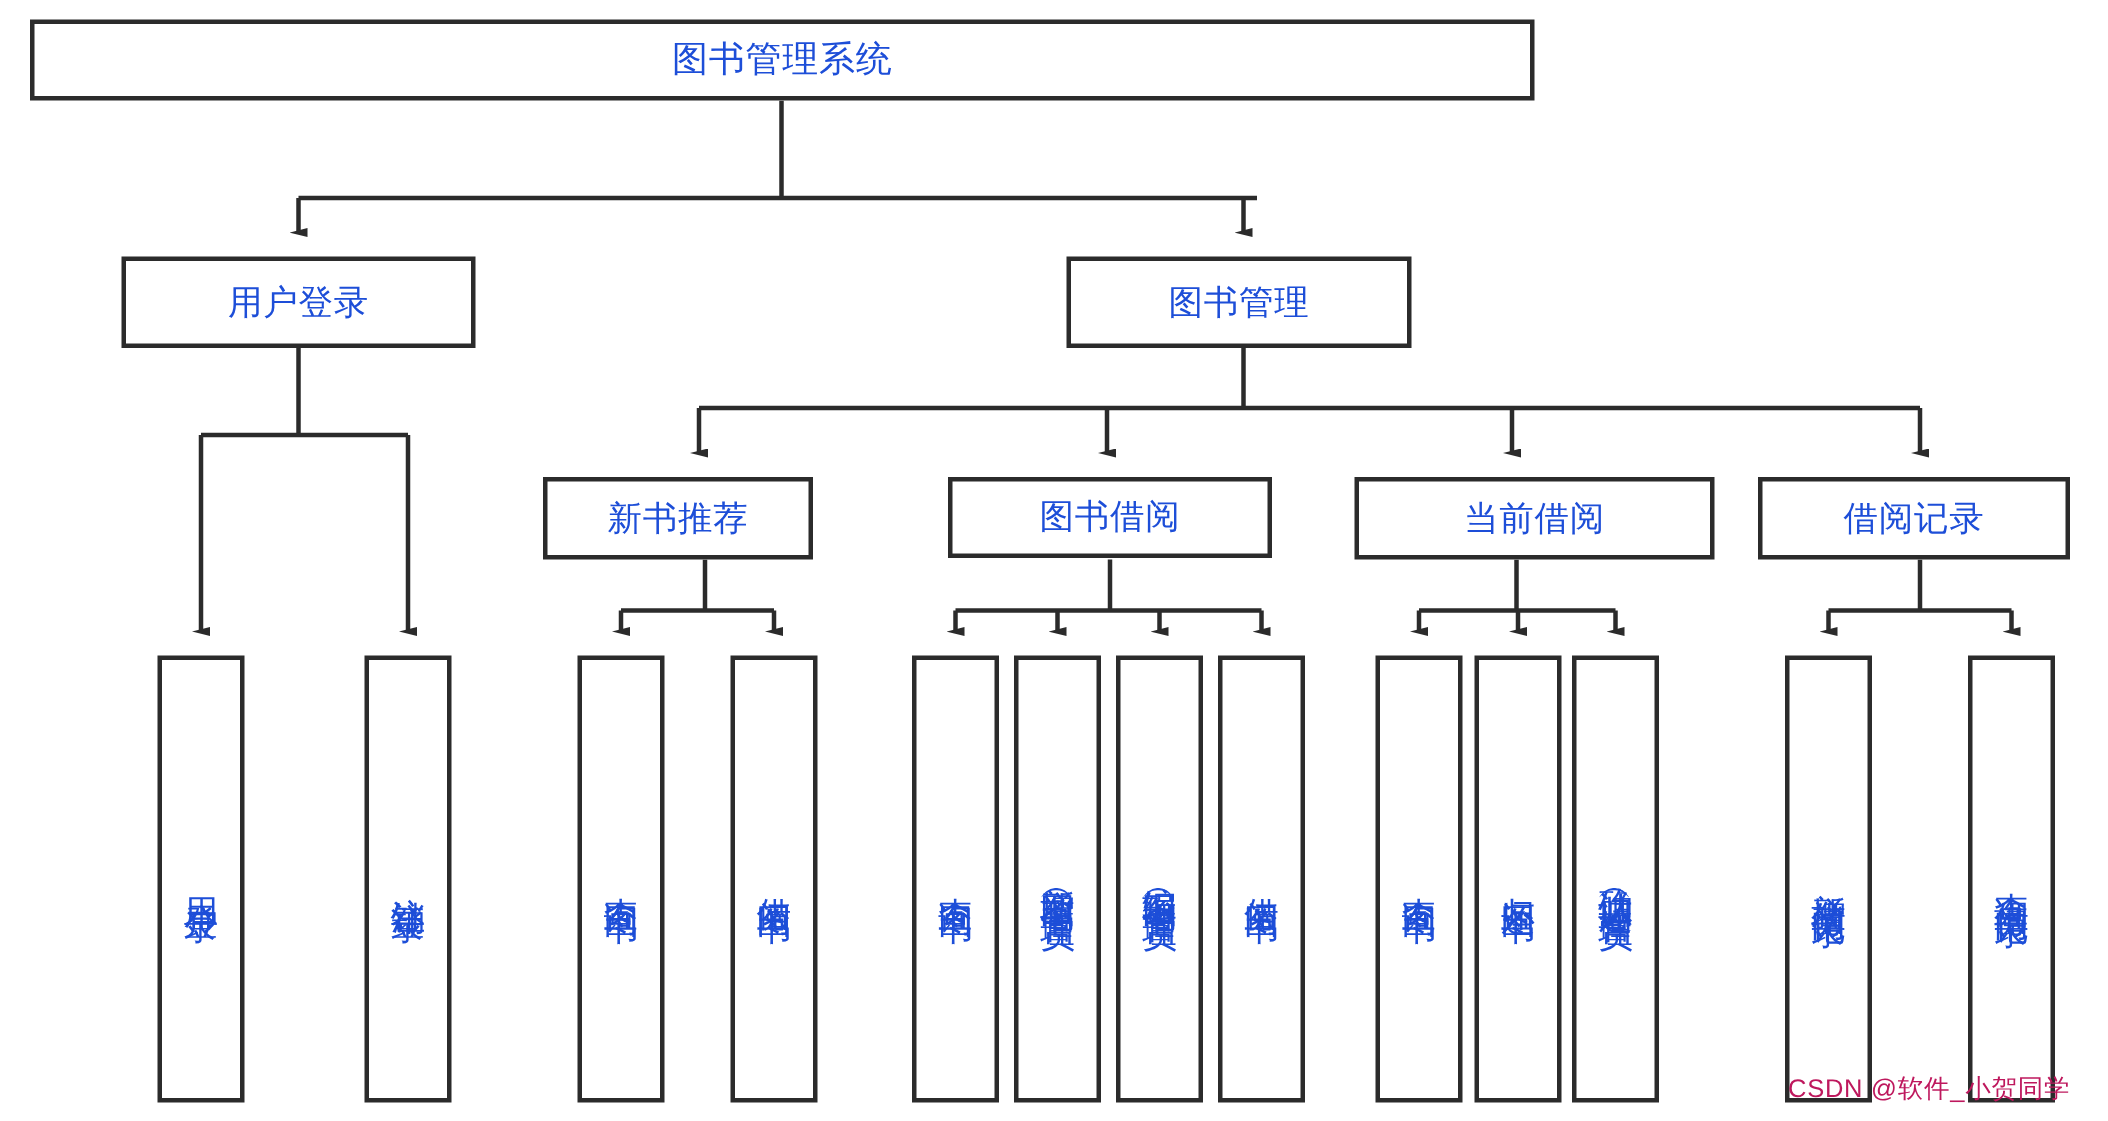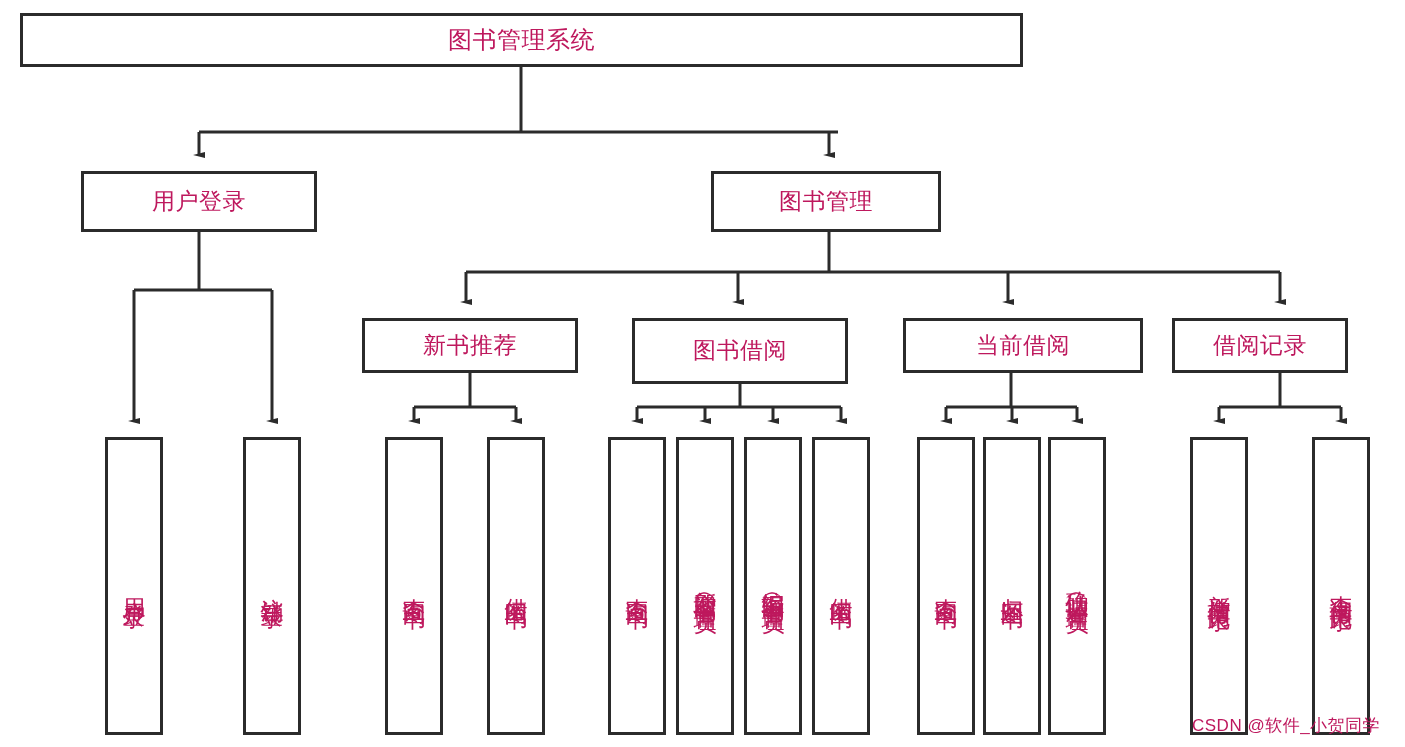--- a/index.html
+++ b/index.html
@@ -28,21 +28,21 @@
     position: absolute;
     box-sizing: border-box;
     background: #ffffff;
     border: 3px solid #2b2b2b;
     display: flex;
     align-items: center;
     justify-content: center;
     z-index: 2;
   }
   .node .lbl {
-    color: #be185d;
+    color: #1d4ed8;
     font-size: 23px;
     line-height: 1.18;
     letter-spacing: 0.5px;
     text-align: left;
     white-space: nowrap;
   }
   .node.vertical .lbl {
     writing-mode: vertical-rl;
     text-orientation: upright;
     letter-spacing: 3px;
@@ -119,30 +119,30 @@
     <span class="lbl">图书管理系统</span>
   </div>
 
   <div class="node" style="left:81px; top:171px; width:236px; height:61px;">
     <span class="lbl">用户登录</span>
   </div>
   <div class="node" style="left:711px; top:171px; width:230px; height:61px;">
     <span class="lbl">图书管理</span>
   </div>
 
-  <div class="node" style="left:362px; top:318px; width:216px; height:55px;">
+  <div class="node" style="left:362px; top:318px; width:180px; height:55px;">
     <span class="lbl">新书推荐</span>
   </div>
-  <div class="node" style="left:632px; top:318px; width:216px; height:66px;">
+  <div class="node" style="left:632px; top:318px; width:216px; height:54px;">
     <span class="lbl">图书借阅</span>
   </div>
   <div class="node" style="left:903px; top:318px; width:240px; height:55px;">
     <span class="lbl">当前借阅</span>
   </div>
-  <div class="node" style="left:1172px; top:318px; width:176px; height:55px;">
+  <div class="node" style="left:1172px; top:318px; width:208px; height:55px;">
     <span class="lbl">借阅记录</span>
   </div>
 
   <div class="node vertical" style="left:105px; top:437px; width:58px; height:298px;">
     <span class="lbl">用户登录</span>
   </div>
   <div class="node vertical" style="left:243px; top:437px; width:58px; height:298px;">
     <span class="lbl">注销登录</span>
   </div>
 

